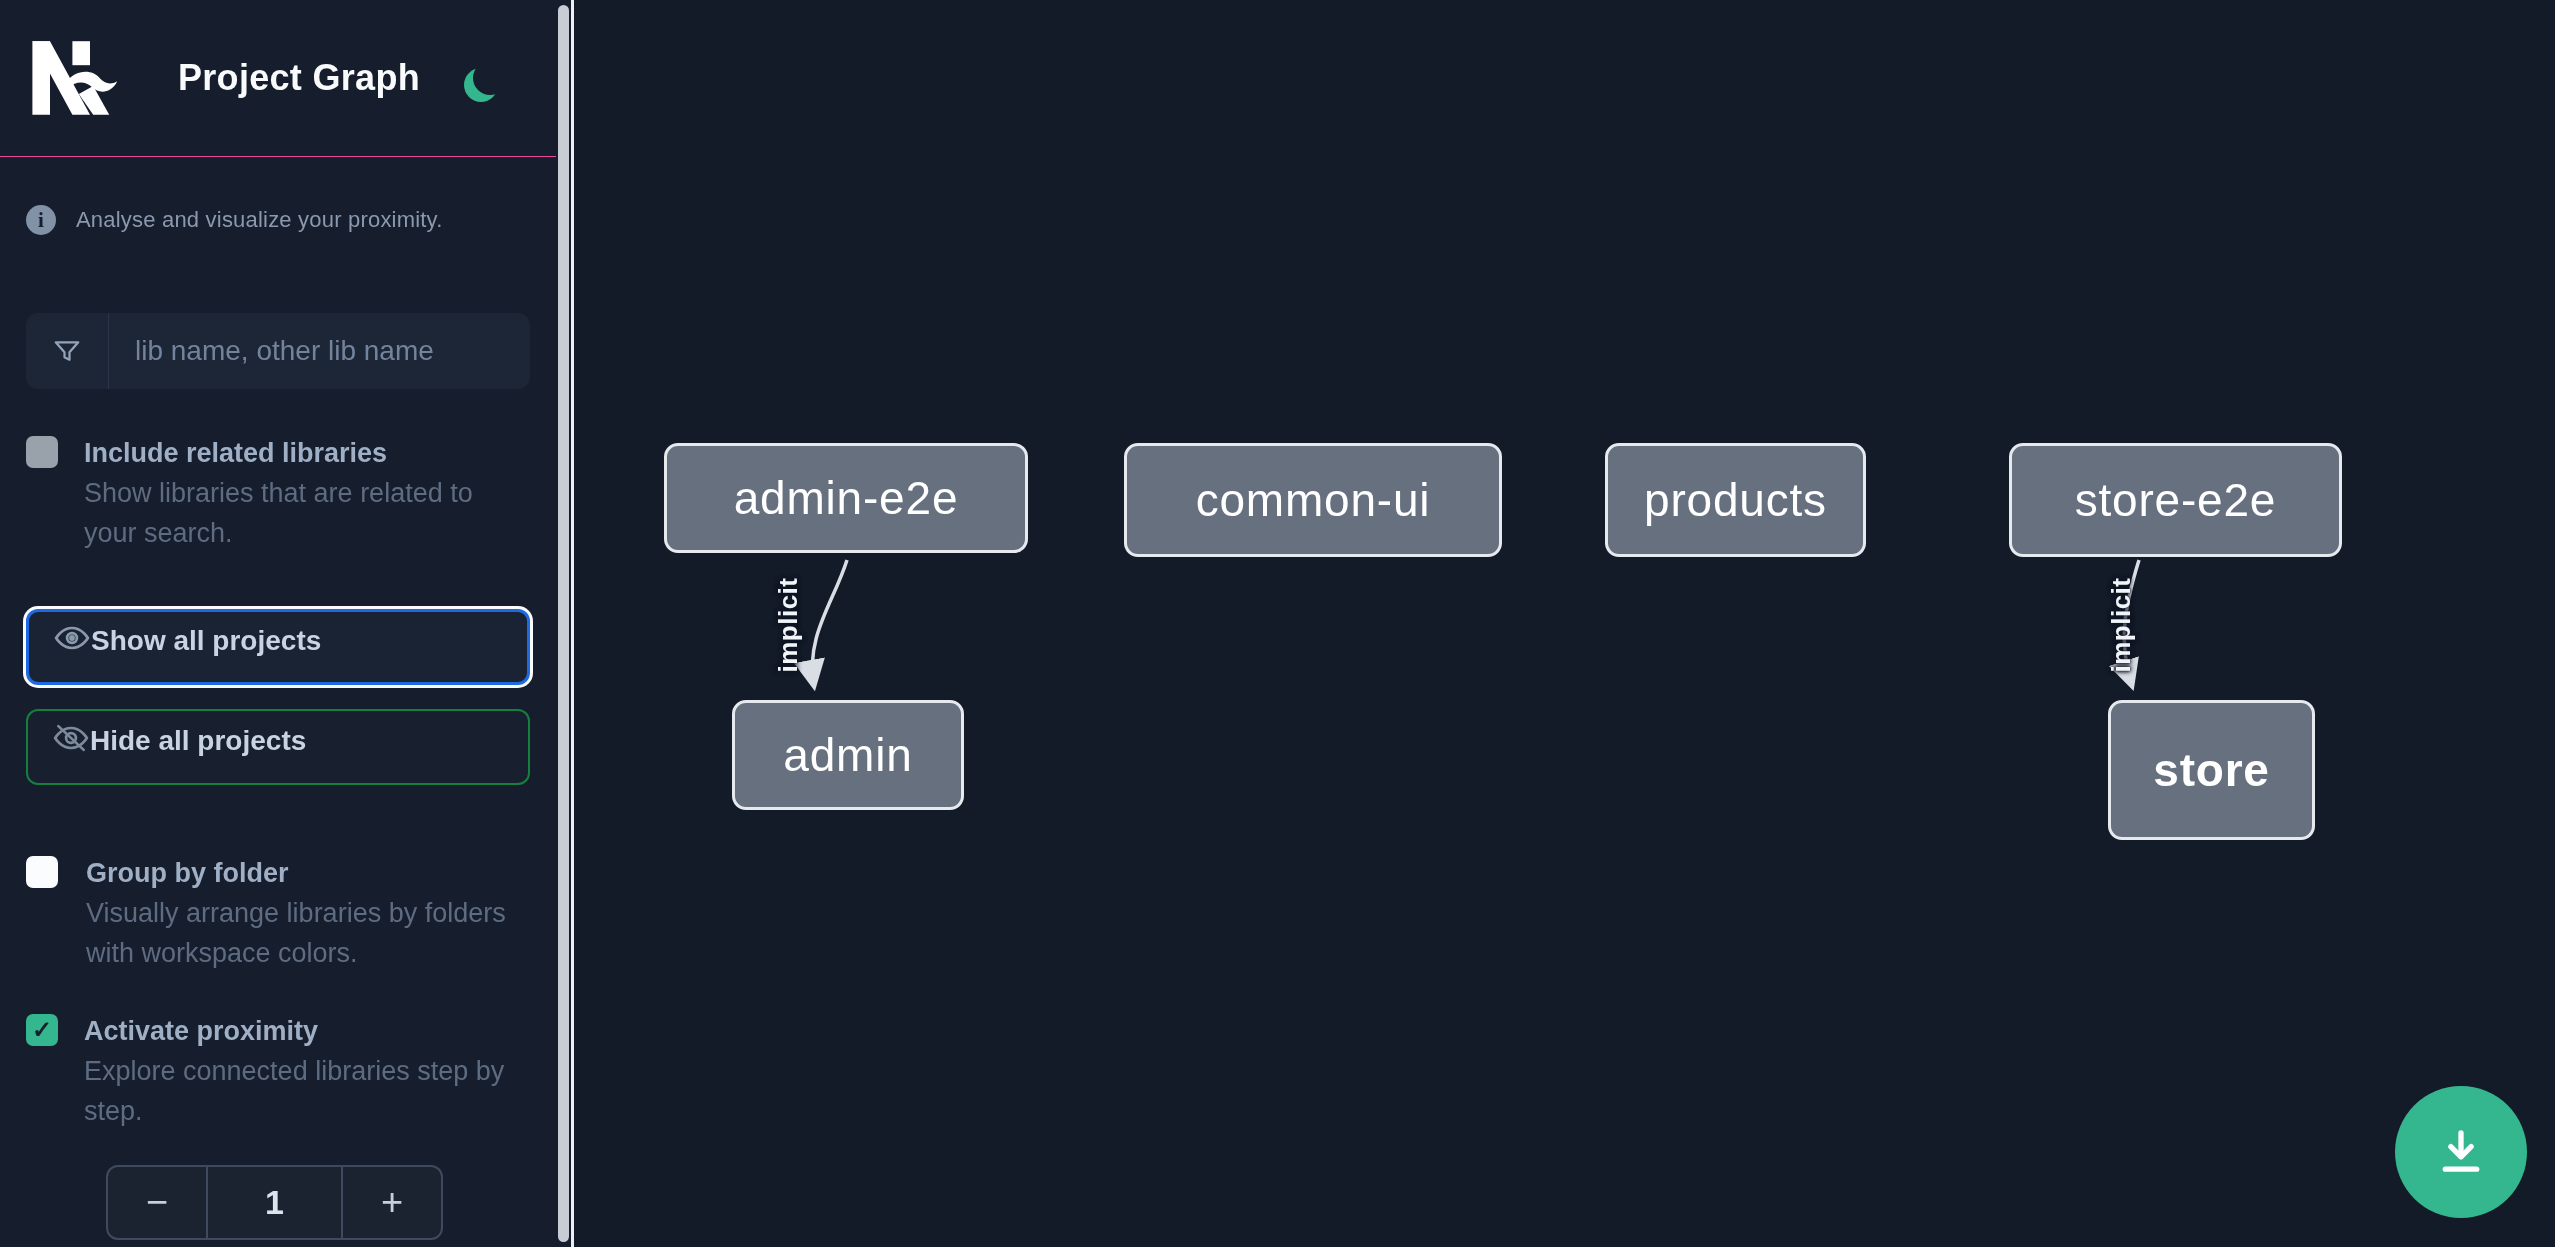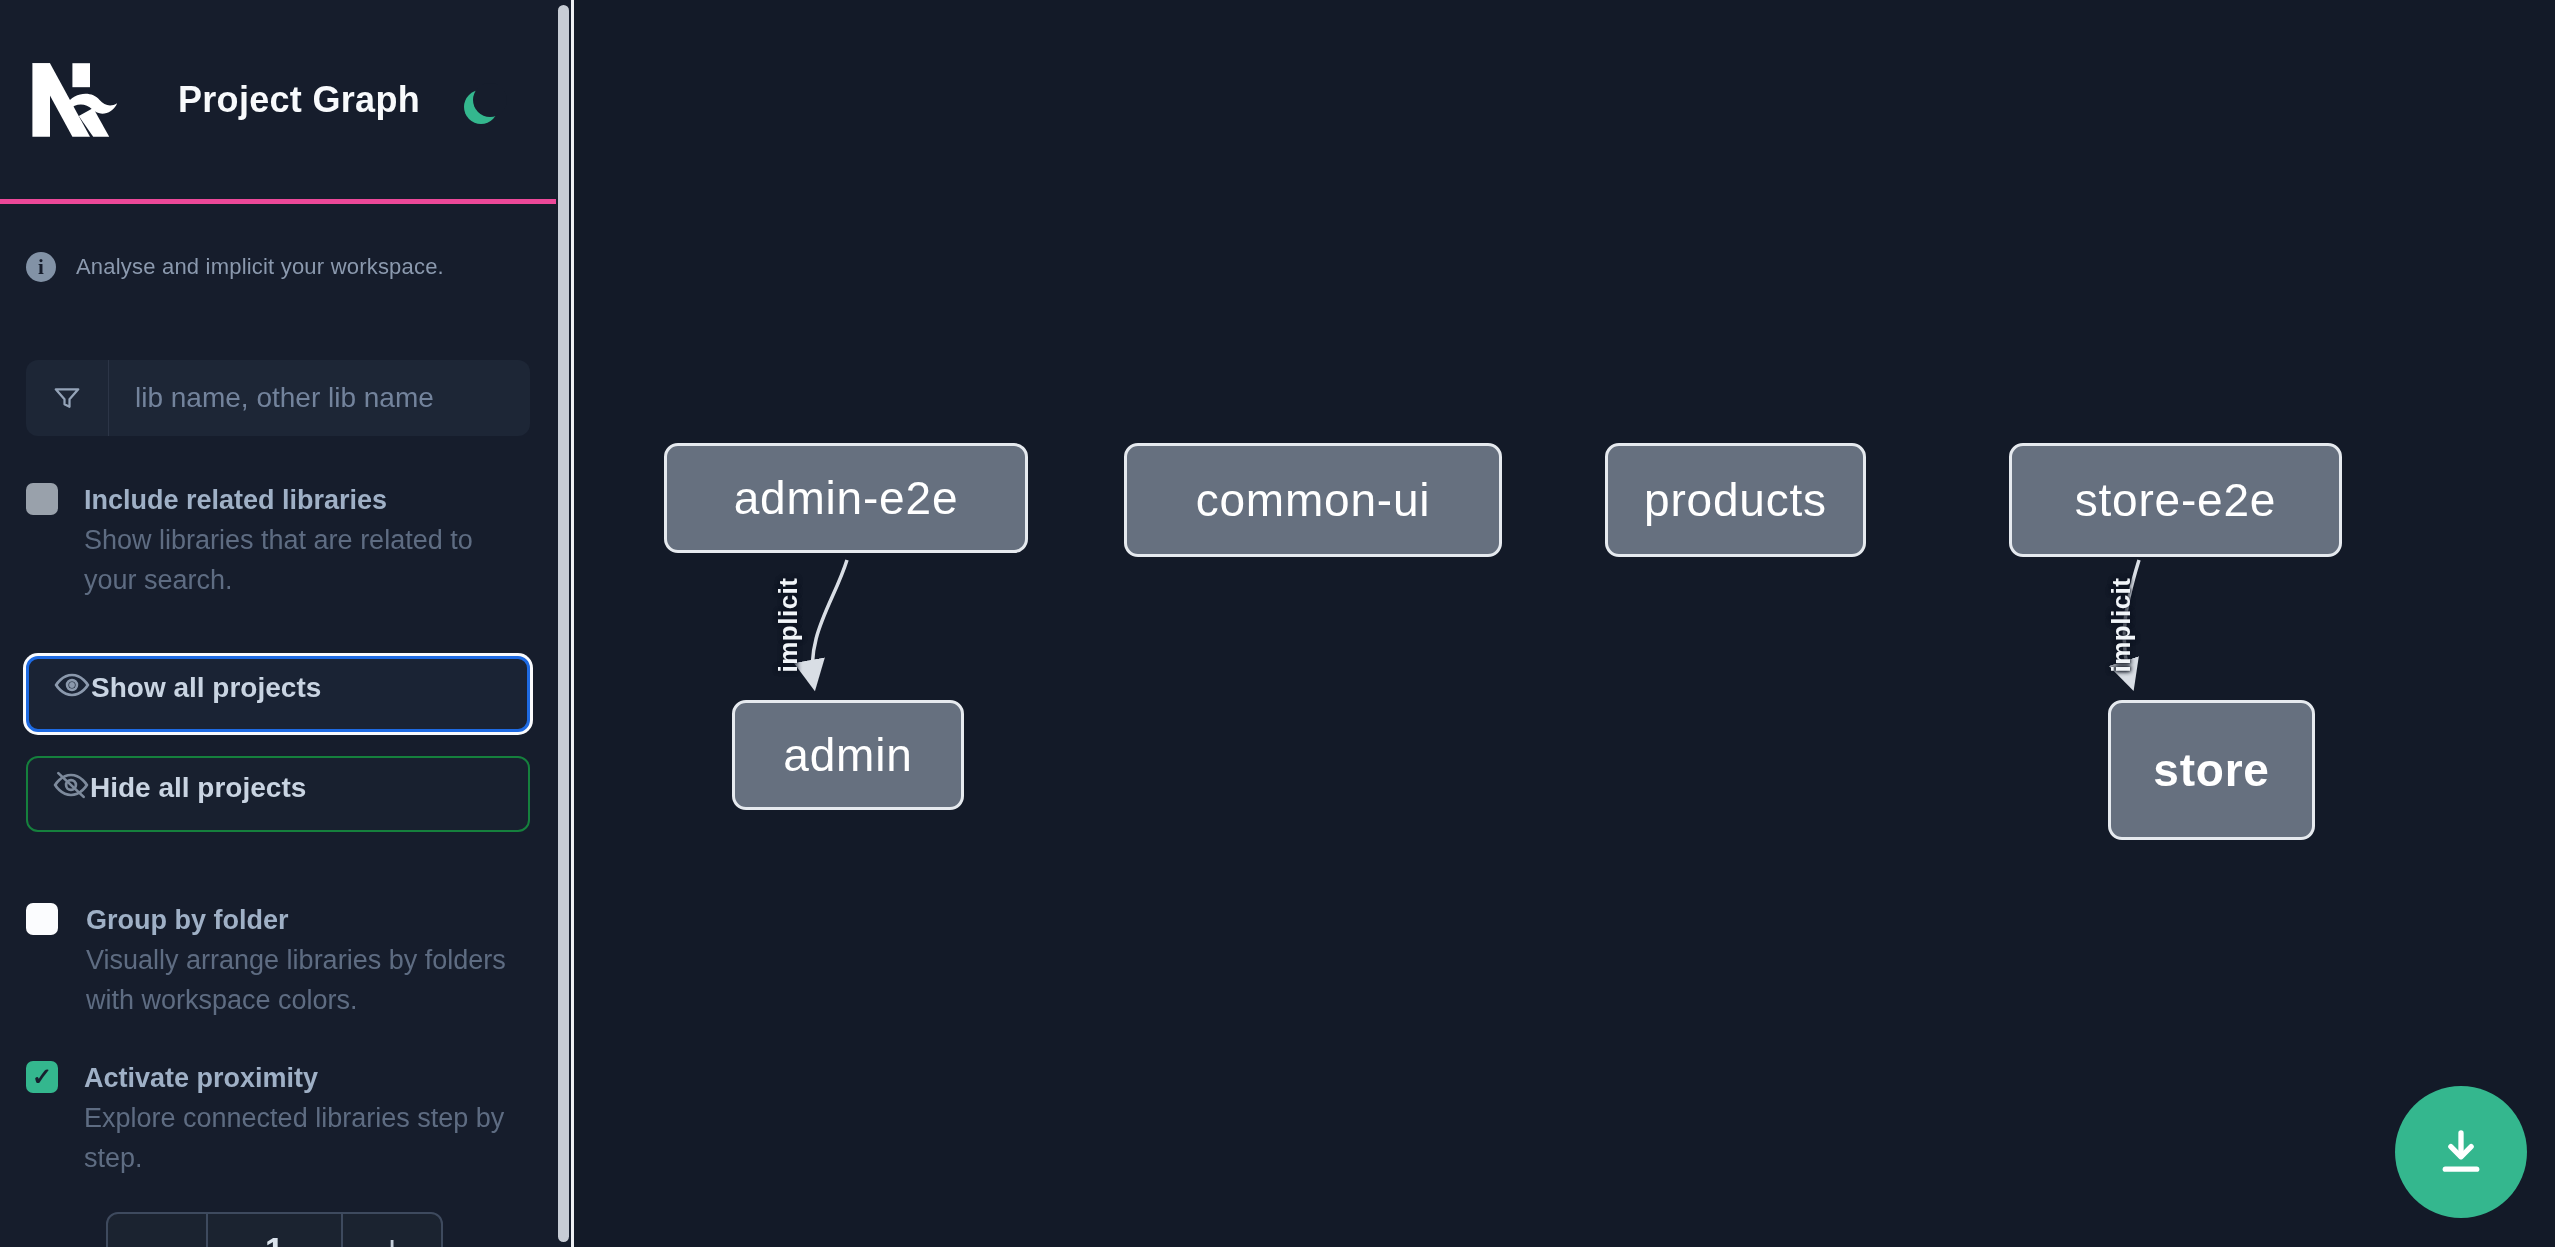--- a/index.html
+++ b/index.html
@@ -1,21 +1,21 @@
 <!DOCTYPE html>
 <html><head>
 <meta charset="utf-8">
 <style>
   html,body{margin:0;padding:0;background:#0e1421;overflow:hidden;}
   .app{position:relative;width:2555px;height:1247px;background:#131a28;
        font-family:"Liberation Sans",sans-serif;overflow:hidden;}
 
   
   .sidebar{position:absolute;left:0;top:0;width:556px;height:1247px;background:#161d2c;box-sizing:border-box;}
-  .sb-header{height:204px;display:flex;align-items:center;padding:13px 26px;border-bottom:5px solid #ec4899;box-sizing:border-box;}
+  .sb-header{height:157px;display:flex;align-items:center;padding:13px 26px;border-bottom:1px solid #ec4899;box-sizing:border-box;}
   .logo{width:96px;height:80px;flex:none;cursor:pointer;}
   .logo svg{width:96px;height:80px;display:block;}
   .app-title{font-size:36px;font-weight:700;color:#f8fafc;margin:0 0 0 56px;letter-spacing:.3px;}
   .moon-btn{margin-left:46px;width:48px;height:48px;display:flex;align-items:center;justify-content:center;cursor:pointer;}
   .moon-shape{width:34px;height:34px;border-radius:50%;background:#161d2c;box-shadow:-9px 7px 0 0 #34b78e;}
 
   .info-row{display:flex;align-items:center;gap:20px;padding:0 26px;margin-top:48px;}
   .info-icon{width:30px;height:30px;border-radius:50%;background:#8292a6;color:#161d2c;
              font-size:21px;font-weight:700;display:flex;align-items:center;justify-content:center;
              font-family:"Liberation Serif",serif;flex:none;}
@@ -86,21 +86,21 @@
         </span>
       </div>
       <h1 class="app-title">Project Graph</h1>
       <div class="moon-btn">
         <span class="moon-shape"></span>
       </div>
     </header>
 
     <div class="info-row">
       <span class="info-icon">i</span>
-      <p class="info-text">Analyse and implicit your workspace.</p>
+      <p class="info-text">Analyse and visualize your proximity.</p>
     </div>
 
     <div class="search-box">
       <span class="funnel-cell">
         <svg width="30" height="30" viewBox="0 0 24 24" fill="none" stroke="#94a3b8" stroke-width="1.8" stroke-linejoin="round" stroke-linecap="round">
           <path d="M3 5h18l-7 8v6l-4-2v-4L3 5z"></path>
         </svg>
       </span>
       <input class="search-input" type="text" placeholder="lib name, other lib name" style="">
     </div>

